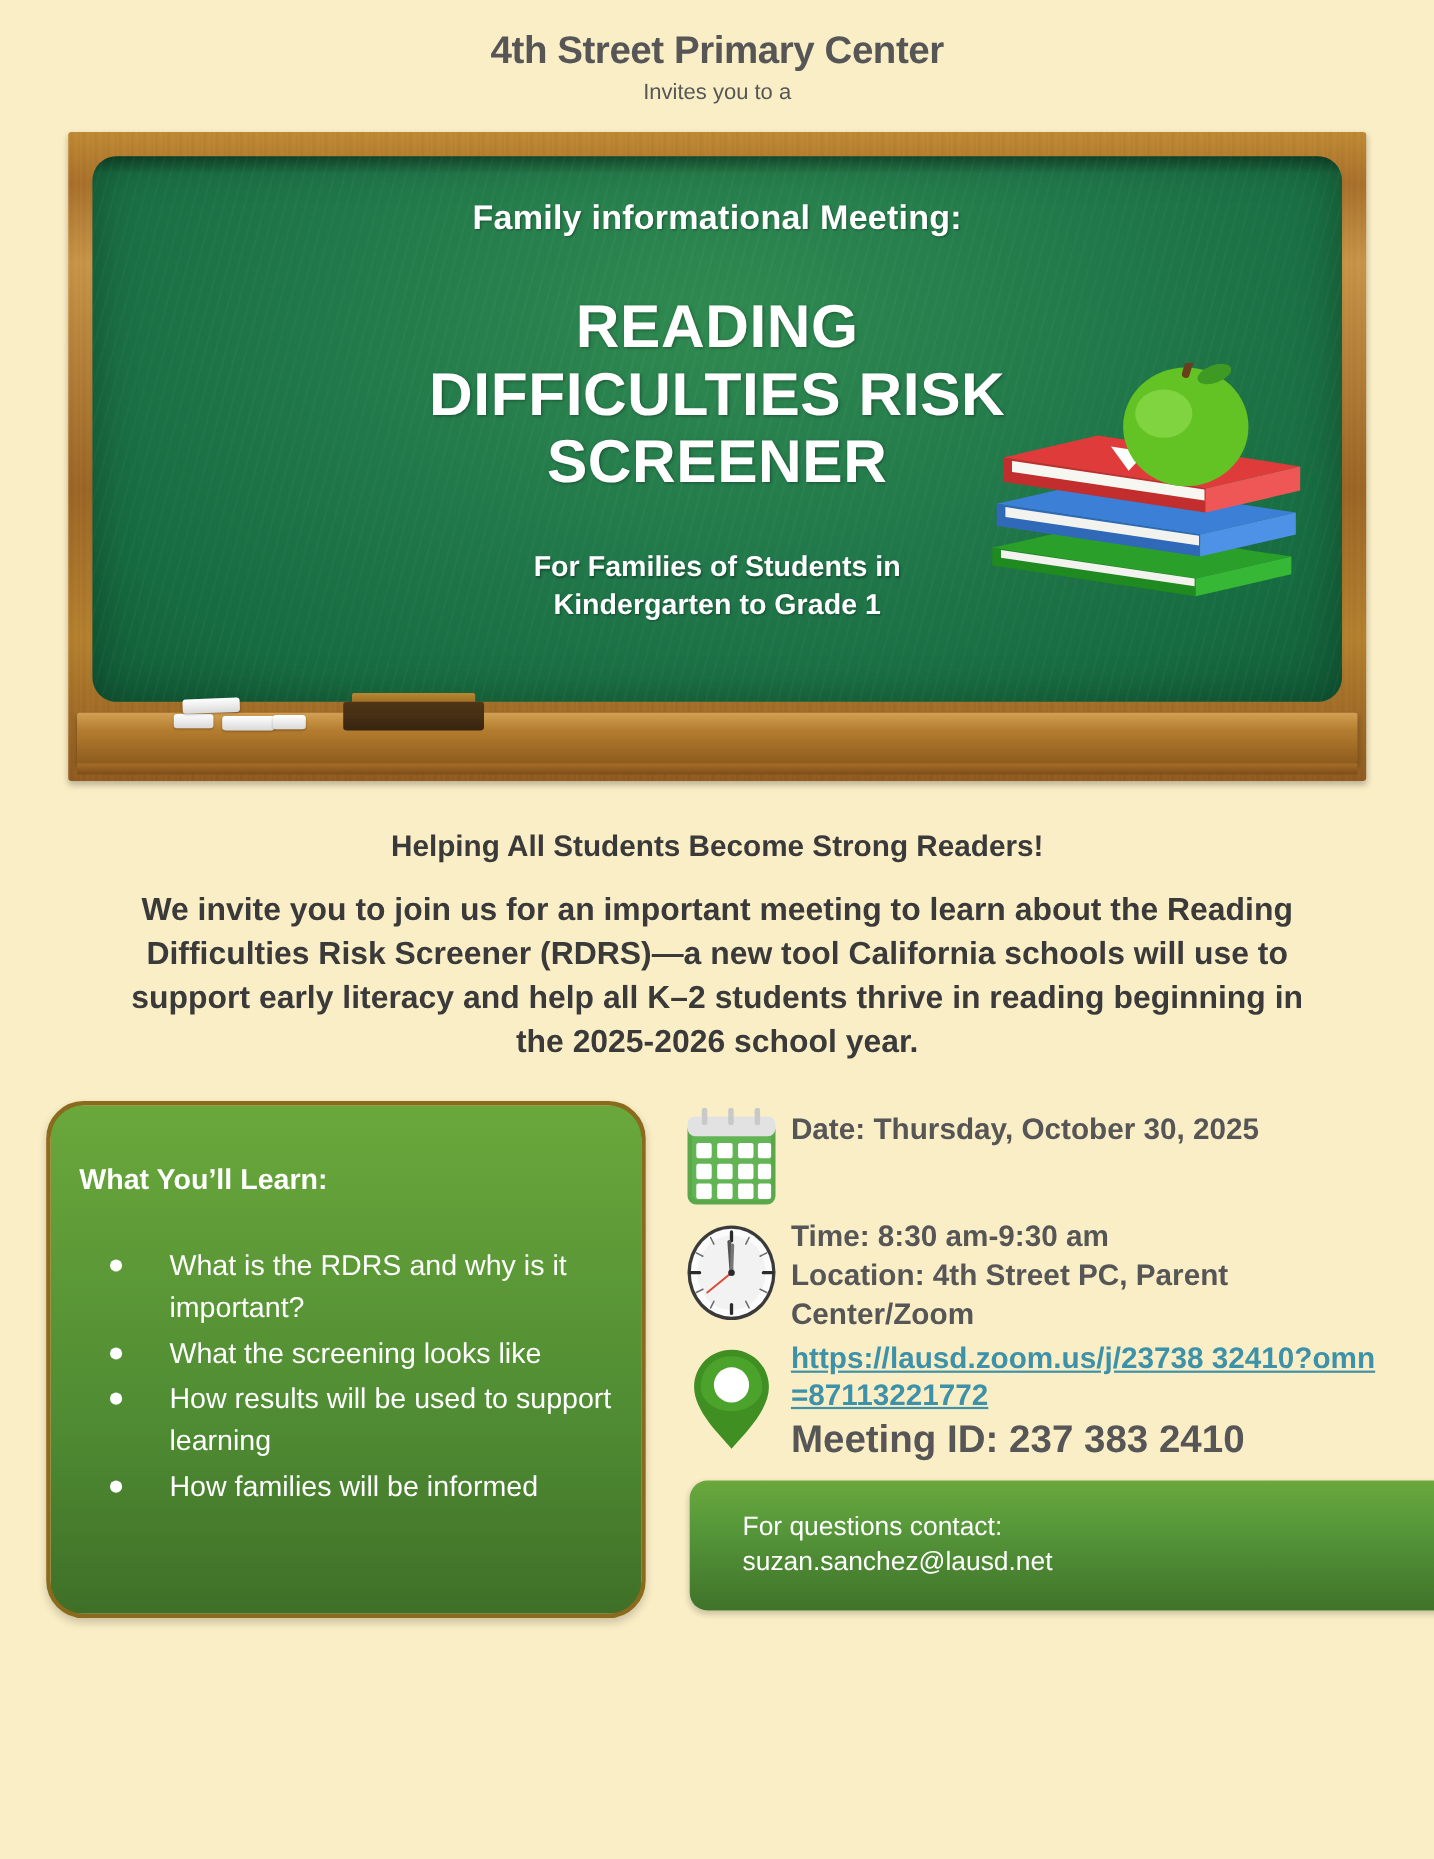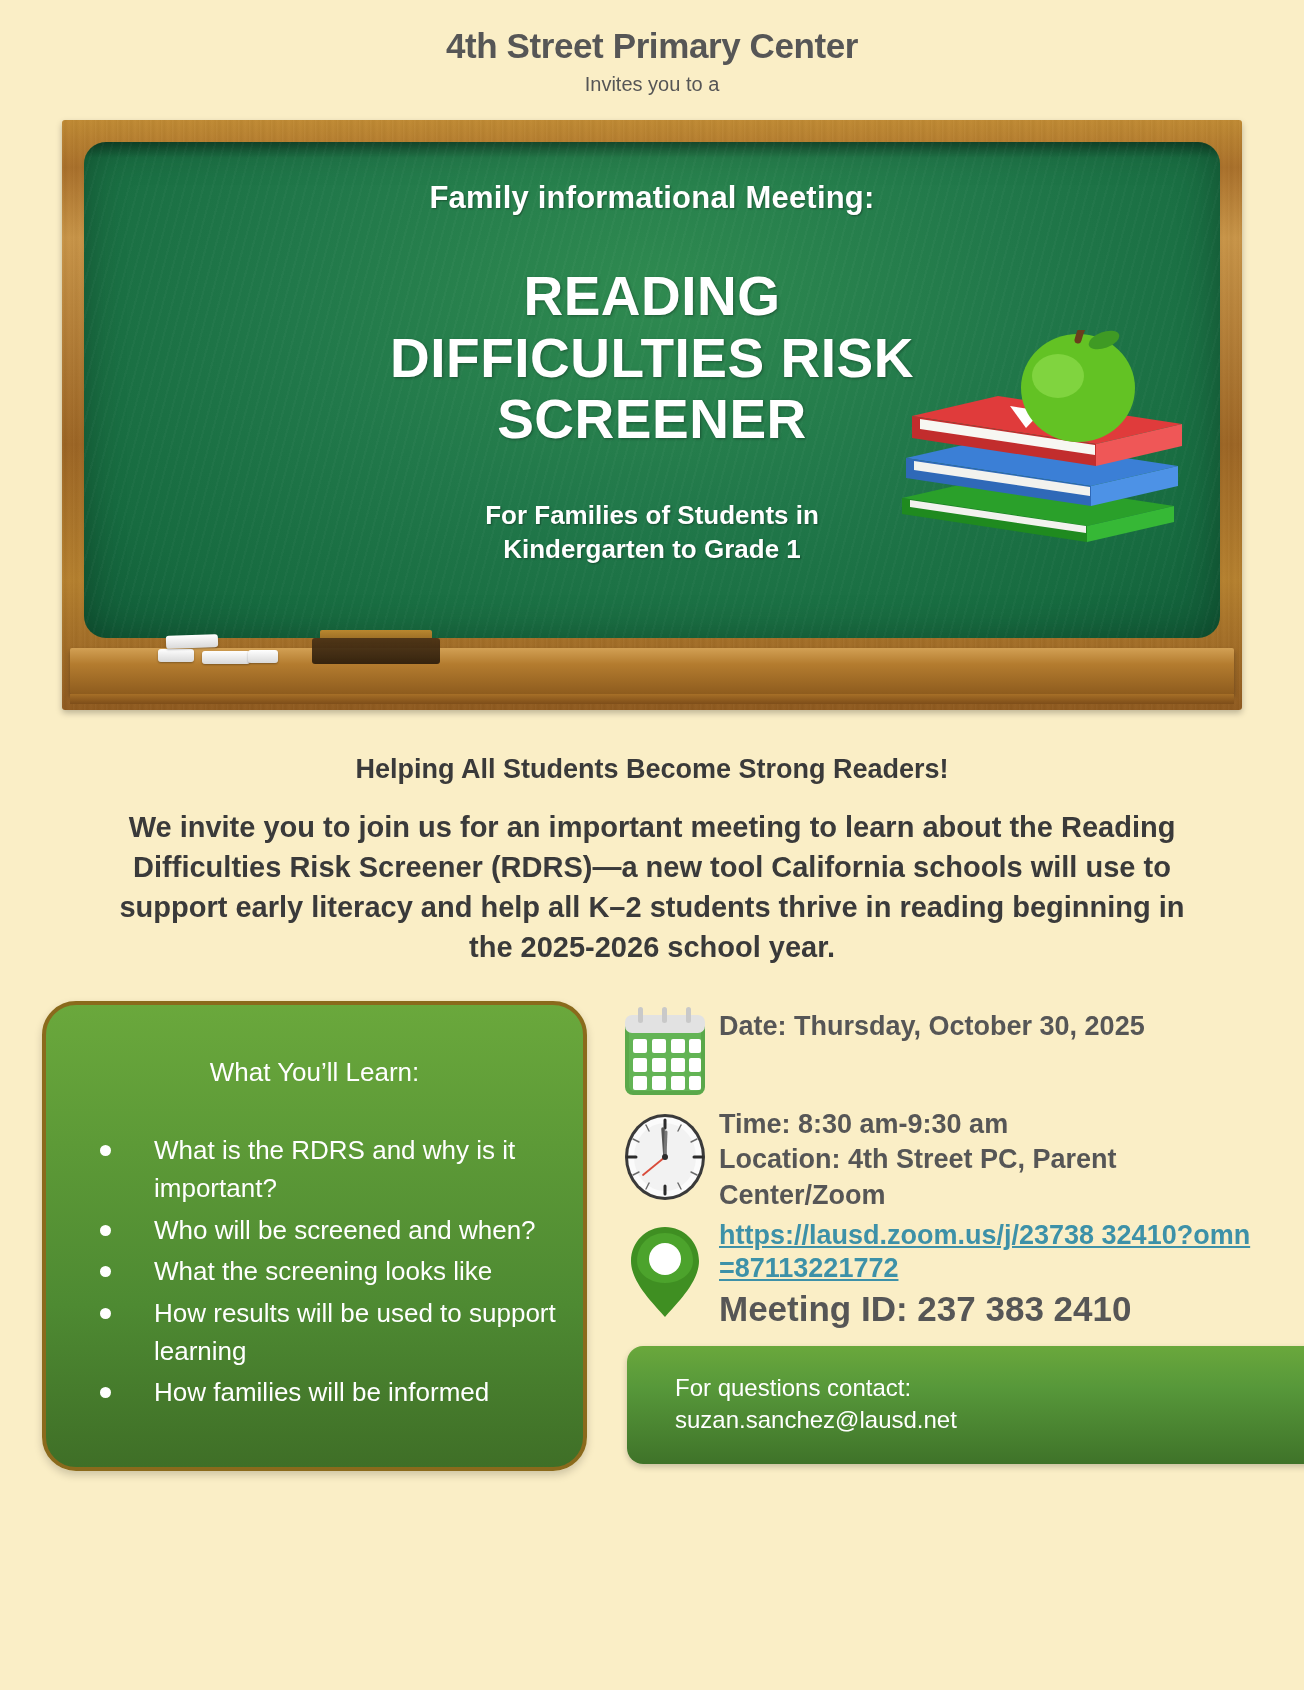--- a/index.html
+++ b/index.html
@@ -212,23 +212,22 @@
     min-height: 470px;
     border-radius: 34px;
     border: 4px solid #8a6a1c;
     background: linear-gradient(180deg, #6aa83c 0%, #5d9a37 30%, #4e8a32 65%, #3f6f27 100%);
     box-shadow: 0 4px 8px rgba(0,0,0,.18);
     box-sizing: border-box;
     padding: 26px 26px 34px 26px;
     color: #ffffff;
   }
   .learn-title {
-    text-align: center;
     font-size: 26px;
-    font-weight: normal;
+    font-weight: bold;
     margin-top: 26px;
   }
   .learn-list {
     margin: 44px 0 0 0;
     padding: 0;
     list-style: none;
   }
   .learn-list li {
     position: relative;
     font-size: 26px;
@@ -379,24 +378,20 @@
 <div class="intro">We invite you to join us for an important meeting to learn about the Reading Difficulties Risk Screener (RDRS)—a new tool California schools will use to support early literacy and help all K–2 students thrive in reading beginning in the 2025-2026 school year.</div>
 
 <div class="columns">
 
   <div class="learn-box">
     <div class="learn-title">What You’ll Learn:</div>
     <ul class="learn-list">
       <li>
         <span class="bullet"></span>
         <span>What is the RDRS and why is it important?</span>
-      </li>
-      <li>
-        <span class="bullet"></span>
-        <span>Who will be screened and when?</span>
       </li>
       <li>
         <span class="bullet"></span>
         <span>What the screening looks like</span>
       </li>
       <li>
         <span class="bullet"></span>
         <span>How results will be used to support learning</span>
       </li>
       <li>

